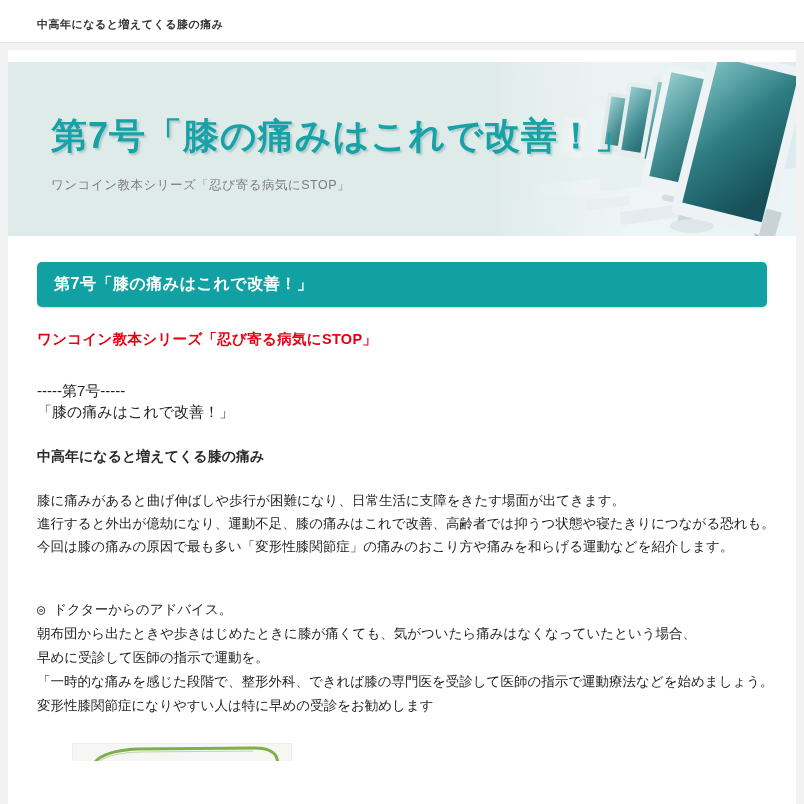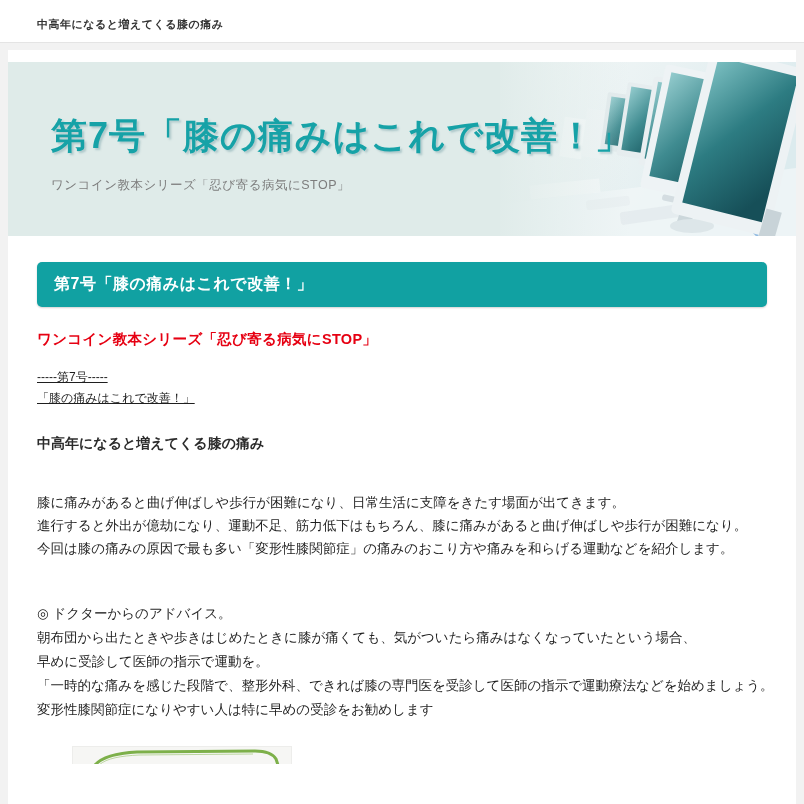--- a/index.html
+++ b/index.html
@@ -49,24 +49,24 @@
     display:flex; align-items:center; padding-left:17px;
     box-shadow:0 1px 2px rgba(0,0,0,.18);
   }
   .heading-bar .bar-label {
     color:#ffffff; font-weight:bold; font-size:16px; letter-spacing:.5px;
   }
 
   
   .article { padding:0 29px; font-size:13.5px; color:#1f1f1f; }
   .series-title { margin-top:23px; font-size:14.5px; font-weight:bold; color:#e60012; letter-spacing:.3px; }
-  .issue-block { margin-top:18px; line-height:21px; font-size:12px;text-decoration:underline; }
+  .issue-block { margin-top:31px; line-height:21px; font-size:15px; }
   .section-heading { margin-top:26px; font-size:14px; font-weight:bold; color:#2b2b2b; }
-  .intro-block { margin-top:39px; line-height:23px;font-family:Liberation Mono, monospace; }
-  .advice-block { margin-top:41px; line-height:24px; }
+  .intro-block { margin-top:23px; line-height:23px; }
+  .advice-block { margin-top:41px; line-height:24px;font-family:Liberation Mono, monospace; }
   .text-line { white-space:nowrap; }
 
   
   .thumb {
     margin:24px 0 0 35px; width:220px; height:18px;
     background:#f6f6f4; overflow:hidden; border:1px solid #ededeb; border-bottom:none;
   }
 </style>
 </head>
 <body>
@@ -170,21 +170,21 @@
 
       <div class="issue-block">
         <div class="text-line">-----第7号-----</div>
         <div class="text-line">「膝の痛みはこれで改善！」</div>
       </div>
 
       <div class="section-heading">中高年になると増えてくる膝の痛み</div>
 
       <div class="intro-block">
           <div class="text-line">膝に痛みがあると曲げ伸ばしや歩行が困難になり、日常生活に支障をきたす場面が出てきます。</div>
-          <div class="text-line">進行すると外出が億劫になり、運動不足、筋力低下はもちろん、膝に痛みがあると曲げ伸ばしや歩行が困難になり。</div>
+          <div class="text-line">進行すると外出が億劫になり、運動不足、膝の痛みはこれで改善、高齢者では抑うつ状態や寝たきりにつながる恐れも。</div>
           <div class="text-line">今回は膝の痛みの原因で最も多い「変形性膝関節症」の痛みのおこり方や痛みを和らげる運動などを紹介します。</div>
         </div>
 
       <div class="advice-block">
           <div class="text-line">◎ ドクターからのアドバイス。</div>
           <div class="text-line">朝布団から出たときや歩きはじめたときに膝が痛くても、気がついたら痛みはなくなっていたという場合、</div>
           <div class="text-line">早めに受診して医師の指示で運動を。</div>
           <div class="text-line">「一時的な痛みを感じた段階で、整形外科、できれば膝の専門医を受診して医師の指示で運動療法などを始めましょう。</div>
           <div class="text-line">変形性膝関節症になりやすい人は特に早めの受診をお勧めします</div>
         </div>

